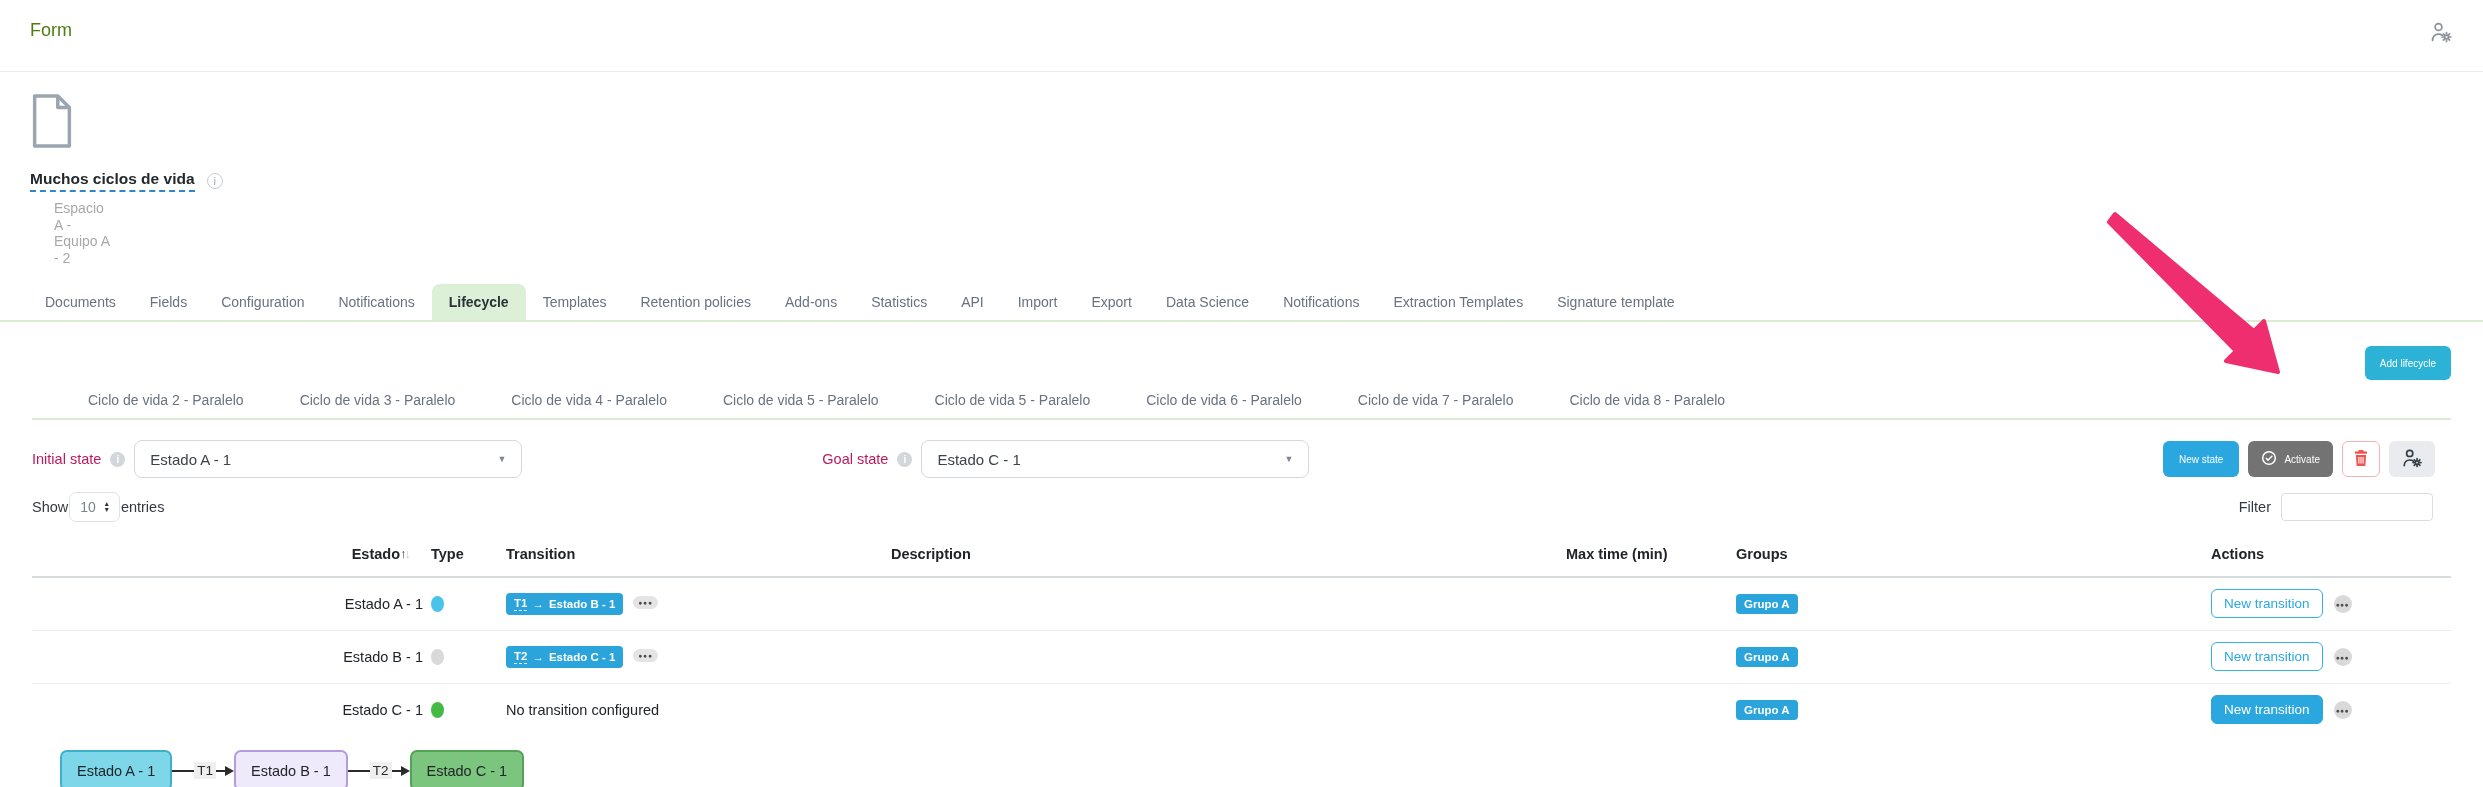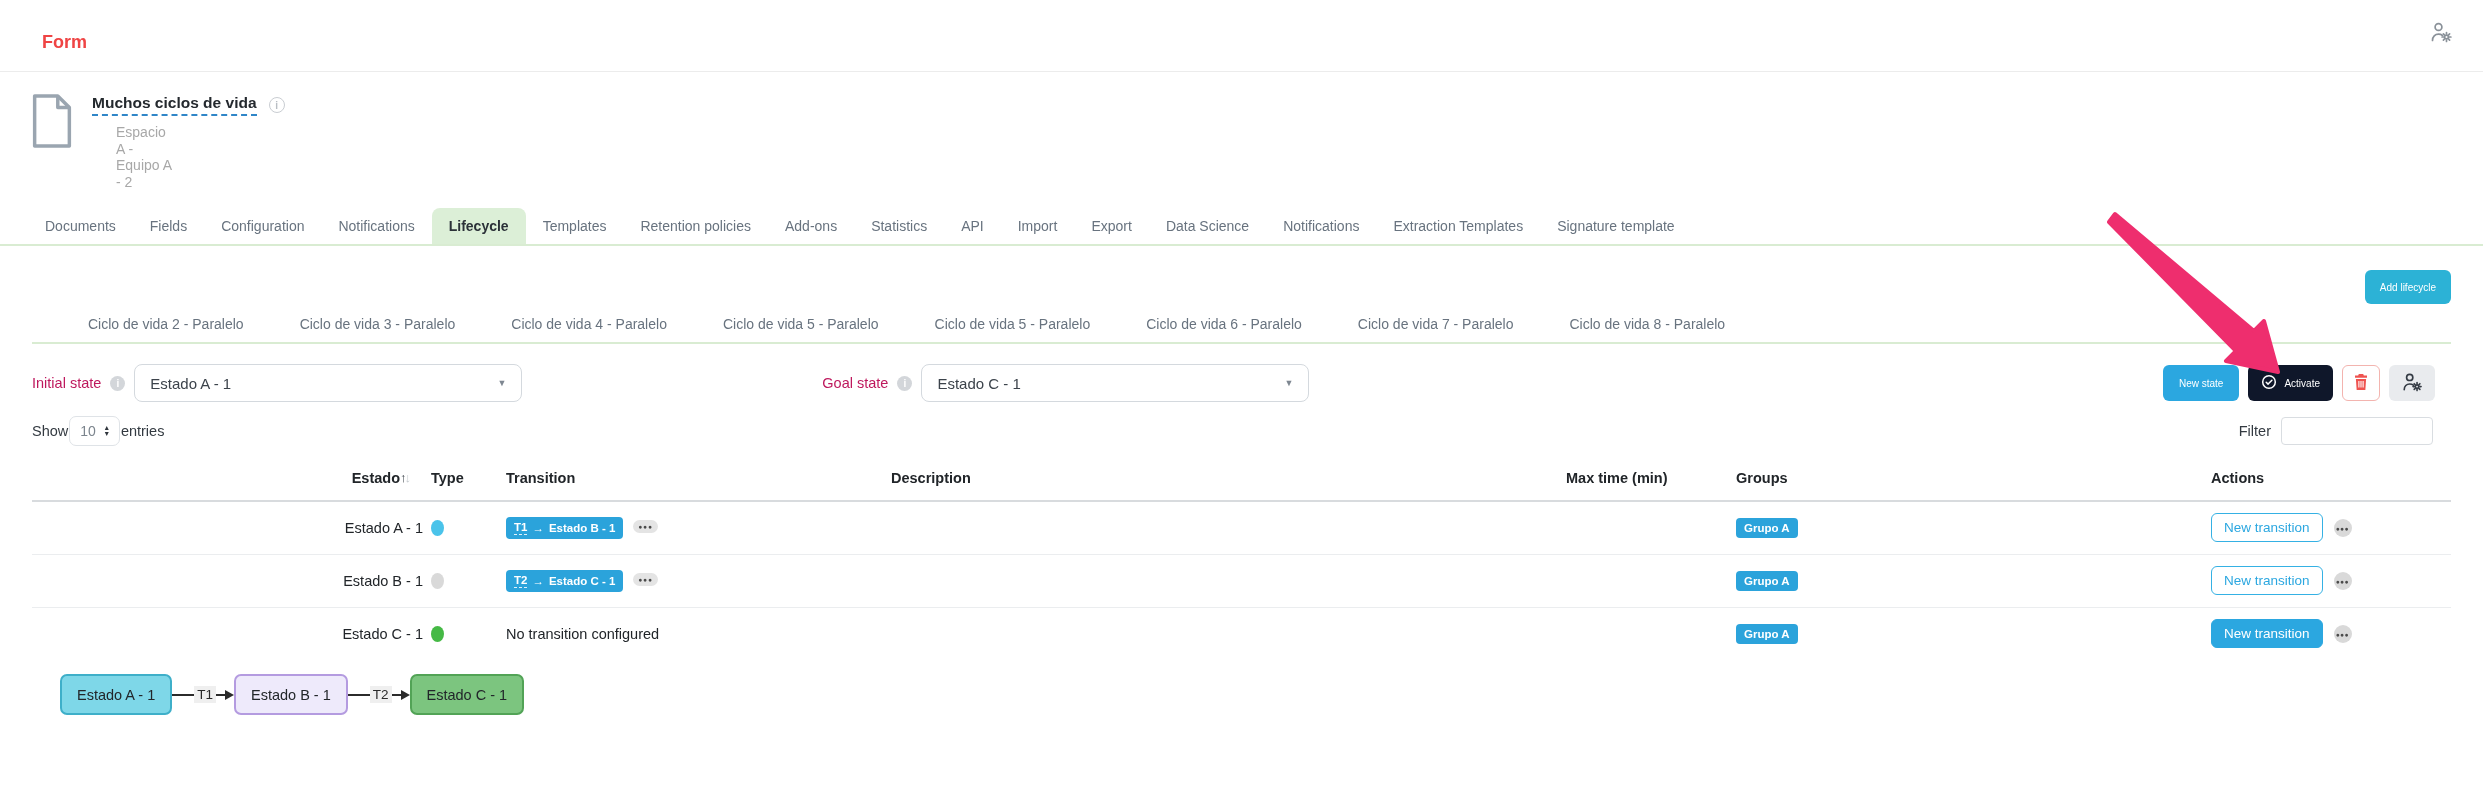--- a/index.html
+++ b/index.html
@@ -7,25 +7,25 @@
   body {
     width:2483px; height:787px; position:relative; overflow:hidden;
     background:#fff; color:#212529;
     font-family:"Liberation Sans", sans-serif;
   }
 
   
   .topbar { height:72px; border-bottom:1px solid #ececec;
     display:flex; align-items:flex-start; justify-content:space-between;
     padding:20px 30px 0; }
-  .topbar h1 { margin:12px; font-size:18px; font-weight:700; color:#ef4444; }
+  .topbar h1 { margin:0; font-size:18px; font-weight:400; color:#4d7c0f; }
   .usergear-top { color:#8a9199; }
 
   
-  .doc { display:flex; padding:22px 30px 0; gap:18px; }
+  .doc { display:flex; padding:22px 30px 0; gap:18px;flex-direction:column; }
   .doc-title-row { display:flex; align-items:center; gap:12px; }
   .doc-title { font-size:15.5px; font-weight:600; color:#24292e;
     border-bottom:2px dashed #2f86c8; padding-bottom:2px; cursor:pointer; }
   .info-outline { width:16px; height:16px; border-radius:50%;
     border:1.5px solid #c9cdd2; color:#b9bec4; font-size:10px; font-weight:700;
     display:inline-flex; align-items:center; justify-content:center; }
   .doc-meta { margin-top:8px; margin-left:24px; color:#a8a8a8;
     font-size:14px; line-height:16.5px; }
 
   
@@ -40,21 +40,21 @@
 
   .add-row { display:flex; justify-content:flex-end; margin-top:24px; }
   .lc-tabs { margin-top:2px; padding-left:28px; }
   .lc-tabs .tab { padding:0 28px; }
 
   
   .btn { border:none; border-radius:6px; font-size:10px;
     font-family:inherit; cursor:pointer; }
   .btn-add { background:#2CB2D6; color:#fff; height:34px; padding:0 15px; }
   .btn-newstate { background:#2BA7E0; color:#fff; height:36px; padding:0 16px; }
-  .btn-activate { background:#0f172a; color:#fff; height:36px; padding:0 13px;
+  .btn-activate { background:#737373; color:#fff; height:36px; padding:0 13px;
     display:inline-flex; align-items:center; gap:7px; }
   .btn-trash { background:#fff; border:1px solid #f3b4af; width:38px; height:36px;
     display:inline-flex; align-items:center; justify-content:center; border-radius:6px; }
   .btn-perm { background:#e9ebee; width:46px; height:36px; color:#343b44;
     display:inline-flex; align-items:center; justify-content:center; border-radius:6px; }
 
   
   .controls-row { margin-top:20px; display:flex; align-items:center; }
   .field { display:flex; align-items:center; gap:9px; }
   .field label { font-size:14.5px; color:#be185d; }

